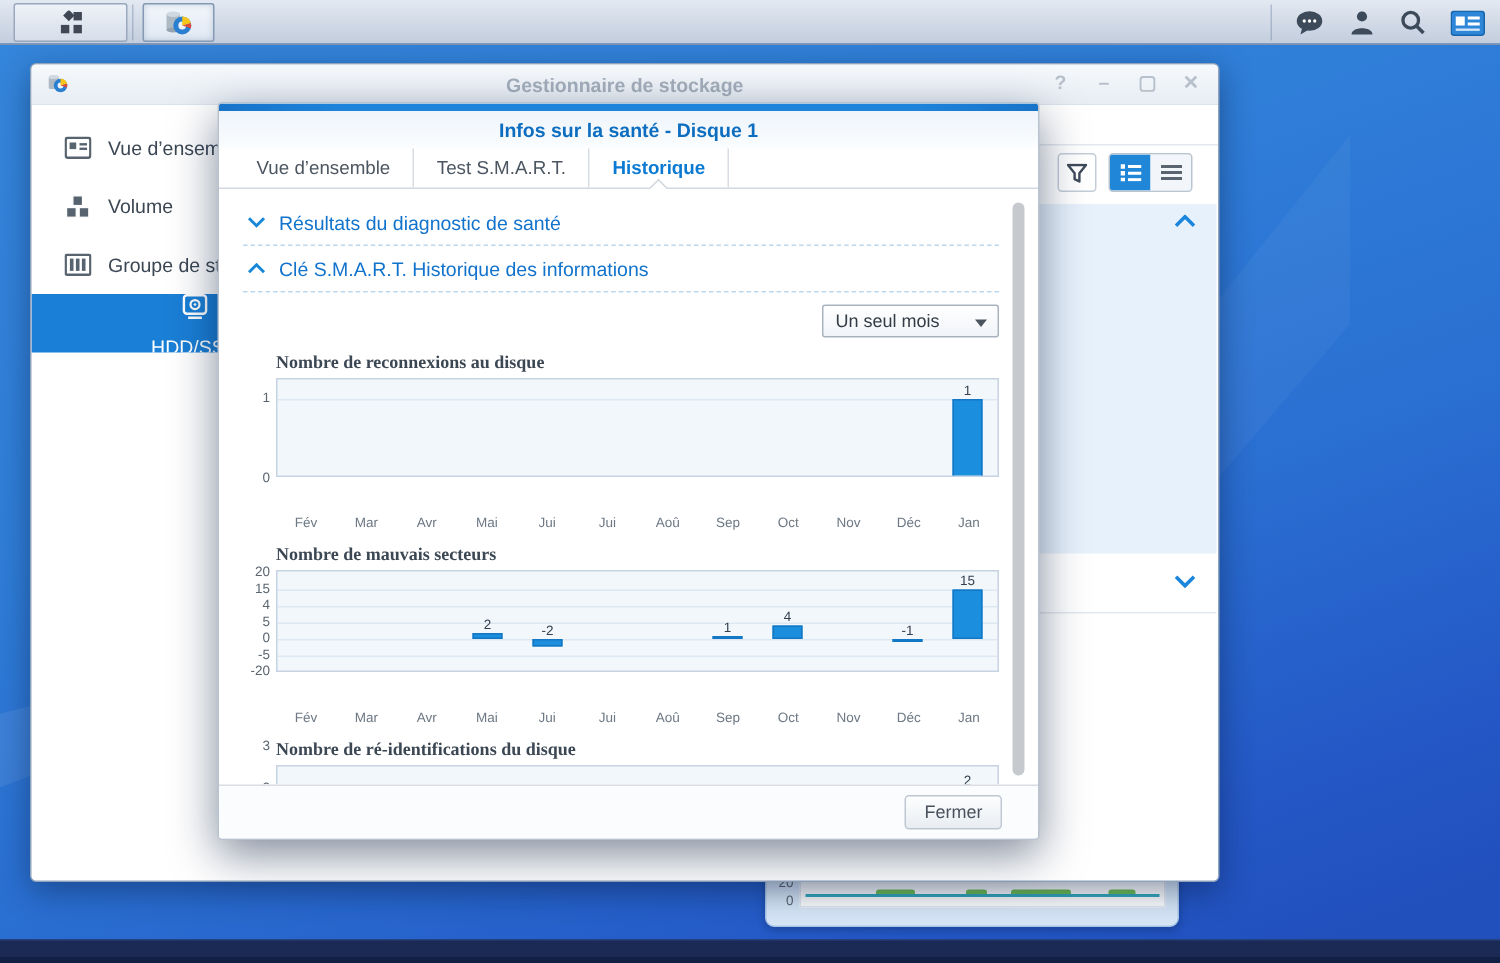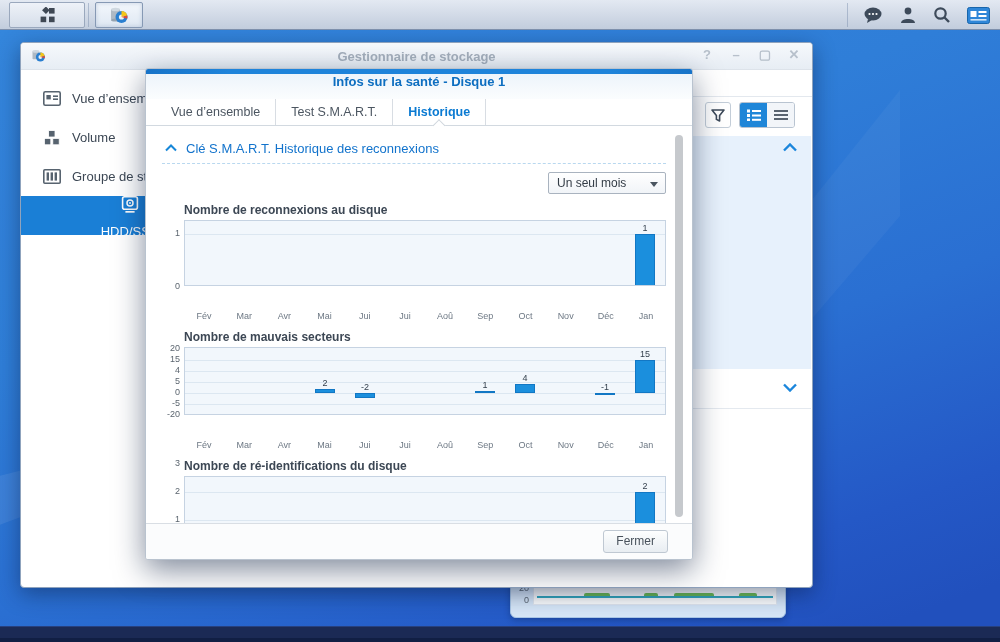--- a/index.html
+++ b/index.html
@@ -61,41 +61,41 @@
 
   
   .pane-blue { position:absolute; left:400px; top:93px; width:390px; height:233px; background:#e7f1fc; }
   .pane-chevron { position:absolute; }
   .pane-divider { position:absolute; left:400px; top:365px; width:390px; height:1px; background:#e4e9ef; }
 
   
   .dialog { position:absolute; left:145px; top:68px; width:548px; height:492px; z-index:5;
     background:#ffffff; border:1px solid #b9c3cf; border-radius:3px; box-shadow:0 10px 30px rgba(8,25,60,.5); overflow:hidden; }
   .dlg-accent { height:5px; background:linear-gradient(90deg,#1773c8,#1e83da 15%,#1e83da 85%,#1773c8); }
-  .dlg-header { height:25px; background:linear-gradient(#edf4fb,#fbfdfe); display:flex; align-items:flex-start; justify-content:center; }
+  .dlg-header { height:25px; background:linear-gradient(#edf4fb,#fbfdfe); display:flex; align-items:center; justify-content:center; }
   .dlg-title { font-size:13px; font-weight:bold; color:#0d6ec0; }
   .tabs { position:relative; display:flex; height:27px; align-items:center; padding-left:10px; border-bottom:1px solid #d2d9e0; }
   .tab { position:relative; padding:0 15px; font-size:12.5px; color:#4c5661; border-right:1px solid #d8dde3; line-height:26px; cursor:default; }
   .tab.active { color:#0a7ad2; font-weight:bold; }
   .tab.active::after { content:""; position:absolute; left:50%; bottom:-5px; width:8px; height:8px;
     background:#fff; border-left:1px solid #cfd6dd; border-top:1px solid #cfd6dd; transform:translateX(-50%) rotate(45deg); }
   .dlg-body { position:absolute; top:58px; bottom:36px; left:0; right:0; padding:6px 26px 0 16px; overflow:hidden; }
   .scrollbar { position:absolute; right:9px; top:66px; bottom:40px; width:8px; }
   .scroll-thumb { position:absolute; top:0; bottom:2px; left:0; right:0; background:#c6c9cd; border-radius:4px; }
 
   .section-row { display:flex; align-items:center; gap:9px; height:31px; border-bottom:1px dashed #b9d8ef; padding-left:3px; }
   .section-label { font-size:13px; color:#1273cc; }
   .dropdown-row { display:flex; justify-content:flex-end; margin:8px 0 4px 0; }
   .dropdown { position:relative; width:118px; height:22px; border:1px solid #a9b3bf; border-radius:2px;
     background:linear-gradient(#ffffff,#f1f4f8); font-size:12px; color:#333c46; line-height:20px; padding-left:8px; }
   .dd-caret { position:absolute; right:7px; top:9px; width:0; height:0; border-left:4px solid transparent;
     border-right:4px solid transparent; border-top:5px solid #4a5560; }
 
   .chart { margin-top:9px; }
-  .chart-title { font-size:12px; font-weight:bold; color:#3c4754; margin:0 0 3px 22px; }
+  .chart-title { font-size:12px; font-weight:bold; color:#3c4754; margin:0 0 3px 22px;font-family:Liberation Serif, serif; }
   .chart-area { position:relative; margin-left:22px; }
   .plot { position:relative; background:#f2f7fc; border:1px solid #c6d3e2; overflow:hidden; }
   .gridline { position:absolute; left:0; right:0; height:1px; background:#dce7f1; }
   .ytick { position:absolute; left:-22px; width:18px; text-align:right; font-size:9px; color:#5b656f; height:10px; line-height:10px; }
   .bar { position:absolute; background:#1b8fdd; border:1px solid #1277c4; }
   .bar-label { position:absolute; transform:translateX(-50%); font-size:9px; color:#333f4c; height:10px; line-height:10px; }
   .xlabels { display:flex; margin:2px 0 0 22px; }
   .xlabels span { flex:1; text-align:center; font-size:9px; color:#6d7884;margin-top:23px; }
 
   .dlg-footer { position:absolute; left:0; right:0; bottom:0; height:36px; border-top:1px solid #d9dee4;
@@ -313,24 +313,32 @@
     <div class="tabs">
       <span class="tab">Vue d’ensemble</span>
       <span class="tab">Test S.M.A.R.T.</span>
       <span class="tab active">Historique</span>
     </div>
 
     <div class="dlg-body">
       <div class="section-row">
         <span>
           <svg width="12" height="8" viewBox="0 0 12 8">
+              <polyline points="1,1.5 6,6.5 11,1.5" fill="none" stroke="#1787d8" stroke-width="2"></polyline>
+            </svg>
+        </span>
+        <span class="section-label">Résultats du diagnostic de santé</span>
+      </div>
+      <div class="section-row">
+        <span>
+          <svg width="12" height="8" viewBox="0 0 12 8">
               <polyline points="1,6.5 6,1.5 11,6.5" fill="none" stroke="#1787d8" stroke-width="2"></polyline>
             </svg>
         </span>
-        <span class="section-label">Clé S.M.A.R.T. Historique des reconnexions</span>
+        <span class="section-label">Clé S.M.A.R.T. Historique des informations</span>
       </div>
 
       <div class="dropdown-row">
         <div class="dropdown">
           <span>Un seul mois</span>
           <span class="dd-caret"></span>
         </div>
       </div>
 
       <div class="chart">

